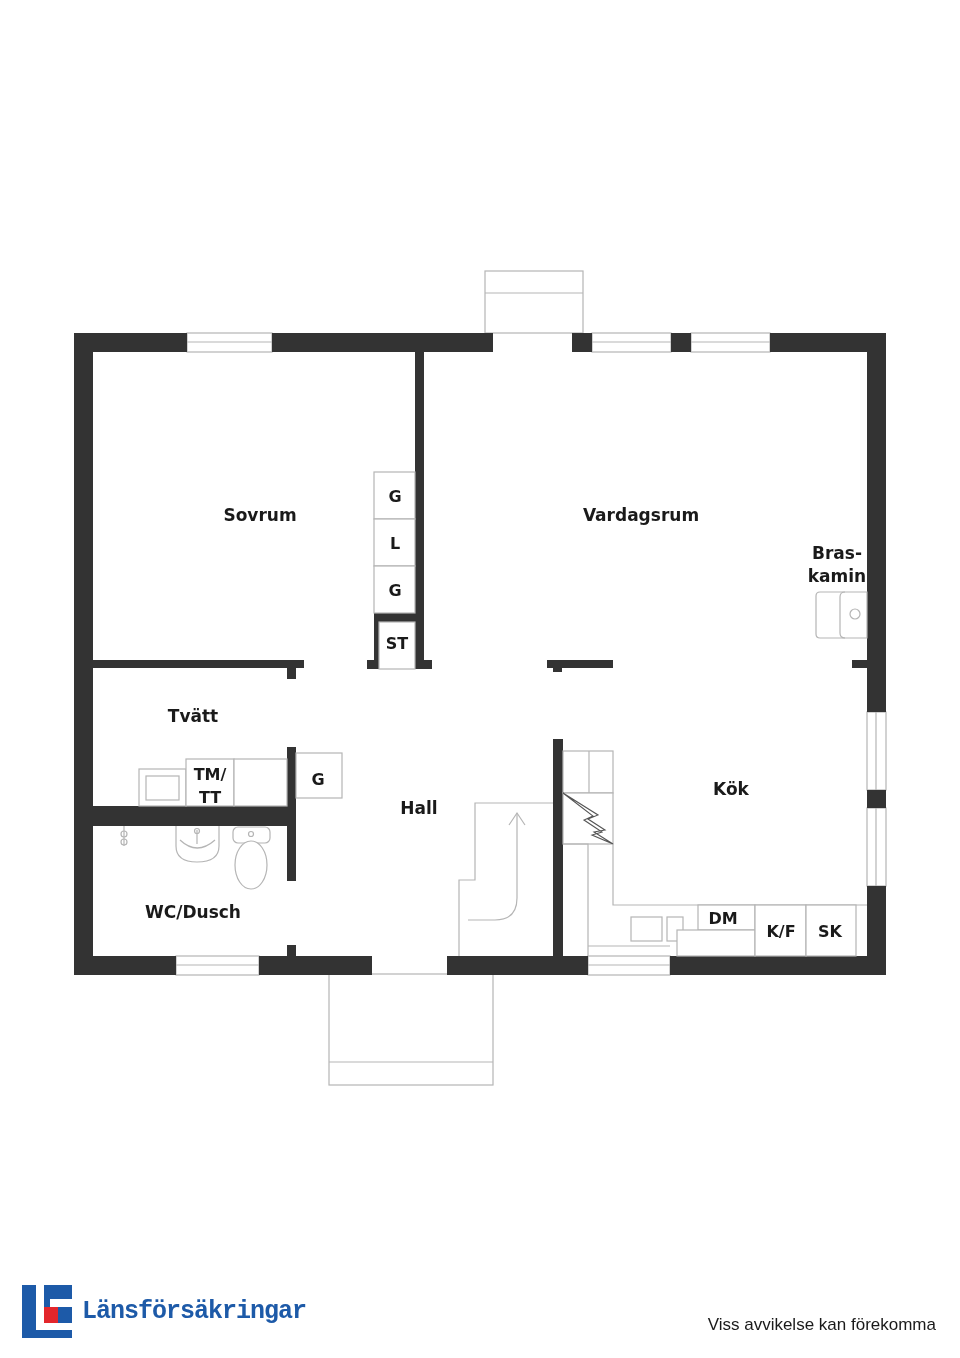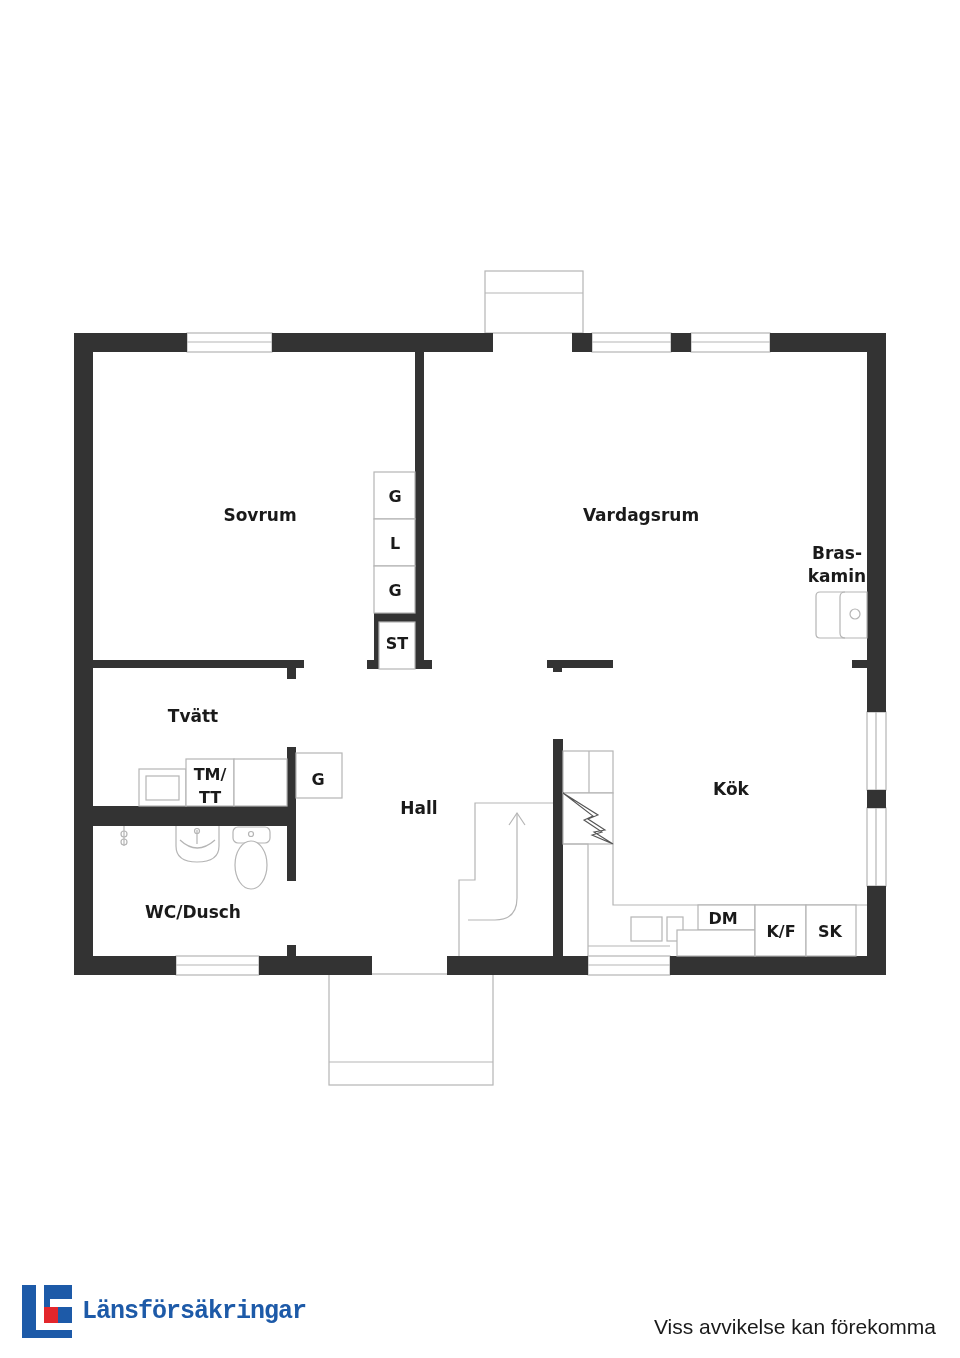--- a/index.html
+++ b/index.html
@@ -11,21 +11,21 @@
     .dark-thin { fill: none; stroke: #555555; stroke-width: 1.1; }
     .lbl { font-family: "DejaVu Sans", sans-serif; font-weight: bold; font-size: 17px; fill: #1a1a1a; }
     .lbl-sm { font-family: "DejaVu Sans", sans-serif; font-weight: bold; font-size: 16px; fill: #1a1a1a; }
     .logo { position: absolute; left: 22px; top: 1285px; display: flex; align-items: center; }
     .logo-mark { width: 50px; height: 53px; position: relative; background: #1d5aa8; }
     .logo-mark .w1 { position: absolute; left: 14px; top: 0; width: 8px; height: 45px; background: #fff; }
     .logo-mark .w2 { position: absolute; left: 14px; top: 38px; width: 36px; height: 7px; background: #fff; }
     .logo-mark .w3 { position: absolute; left: 28px; top: 14px; width: 22px; height: 8px; background: #fff; }
     .logo-mark .red { position: absolute; left: 22px; top: 22px; width: 14px; height: 16px; background: #e3262b; }
     .logo-text { margin-left: 10px; color: #1d5aa8; font-family: Liberation Mono, monospace; font-weight: bold; font-size: 25px; line-height: 26px; letter-spacing: -1px; }
-    .disclaimer { position: absolute; right: 24px; top: 1315px; font-family: "Liberation Sans", sans-serif; font-size: 21px; color: #1a1a1a; }
+    .disclaimer { position: absolute; right: 24px; top: 1315px; font-family: "Liberation Sans", sans-serif; font-size: 17px; color: #1a1a1a; }
   </style>
 </head>
 <body>
 
 <svg id="plan" viewBox="0 0 960 1358" xmlns="http://www.w3.org/2000/svg">
 
   <g>
     <rect class="fix" x="485" y="271" width="98" height="62"></rect>
     <line class="thin" x1="485" y1="293" x2="583" y2="293"></line>
     <rect class="fix" x="329" y="974" width="164" height="111"></rect>

